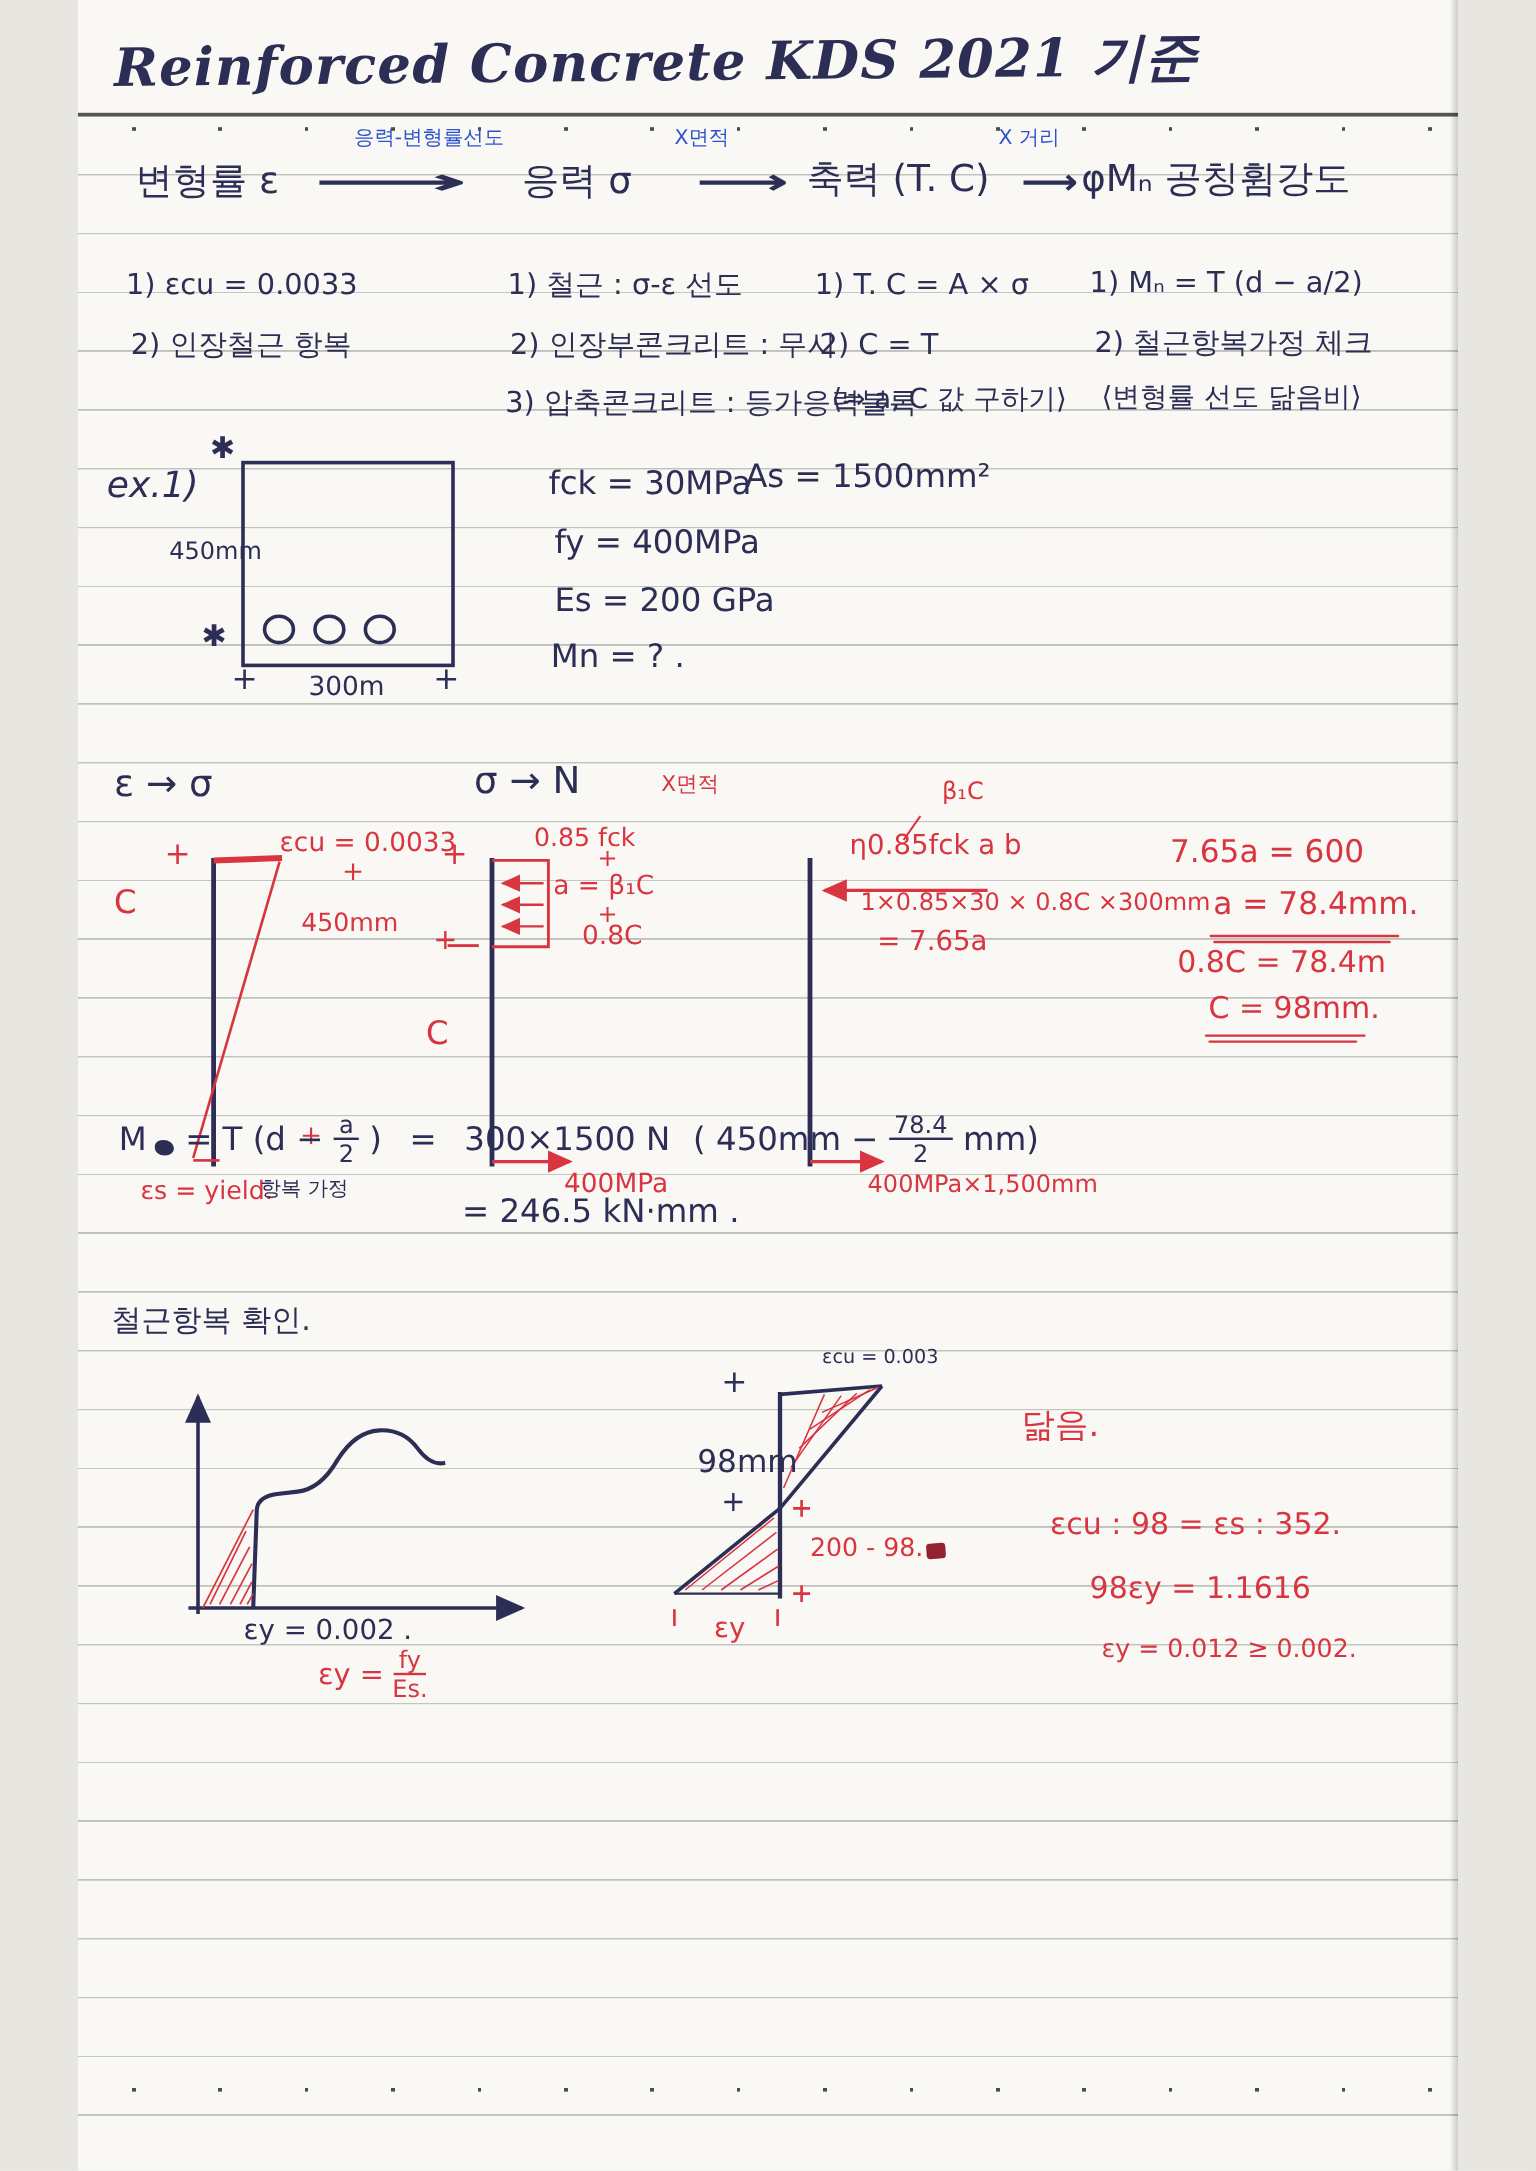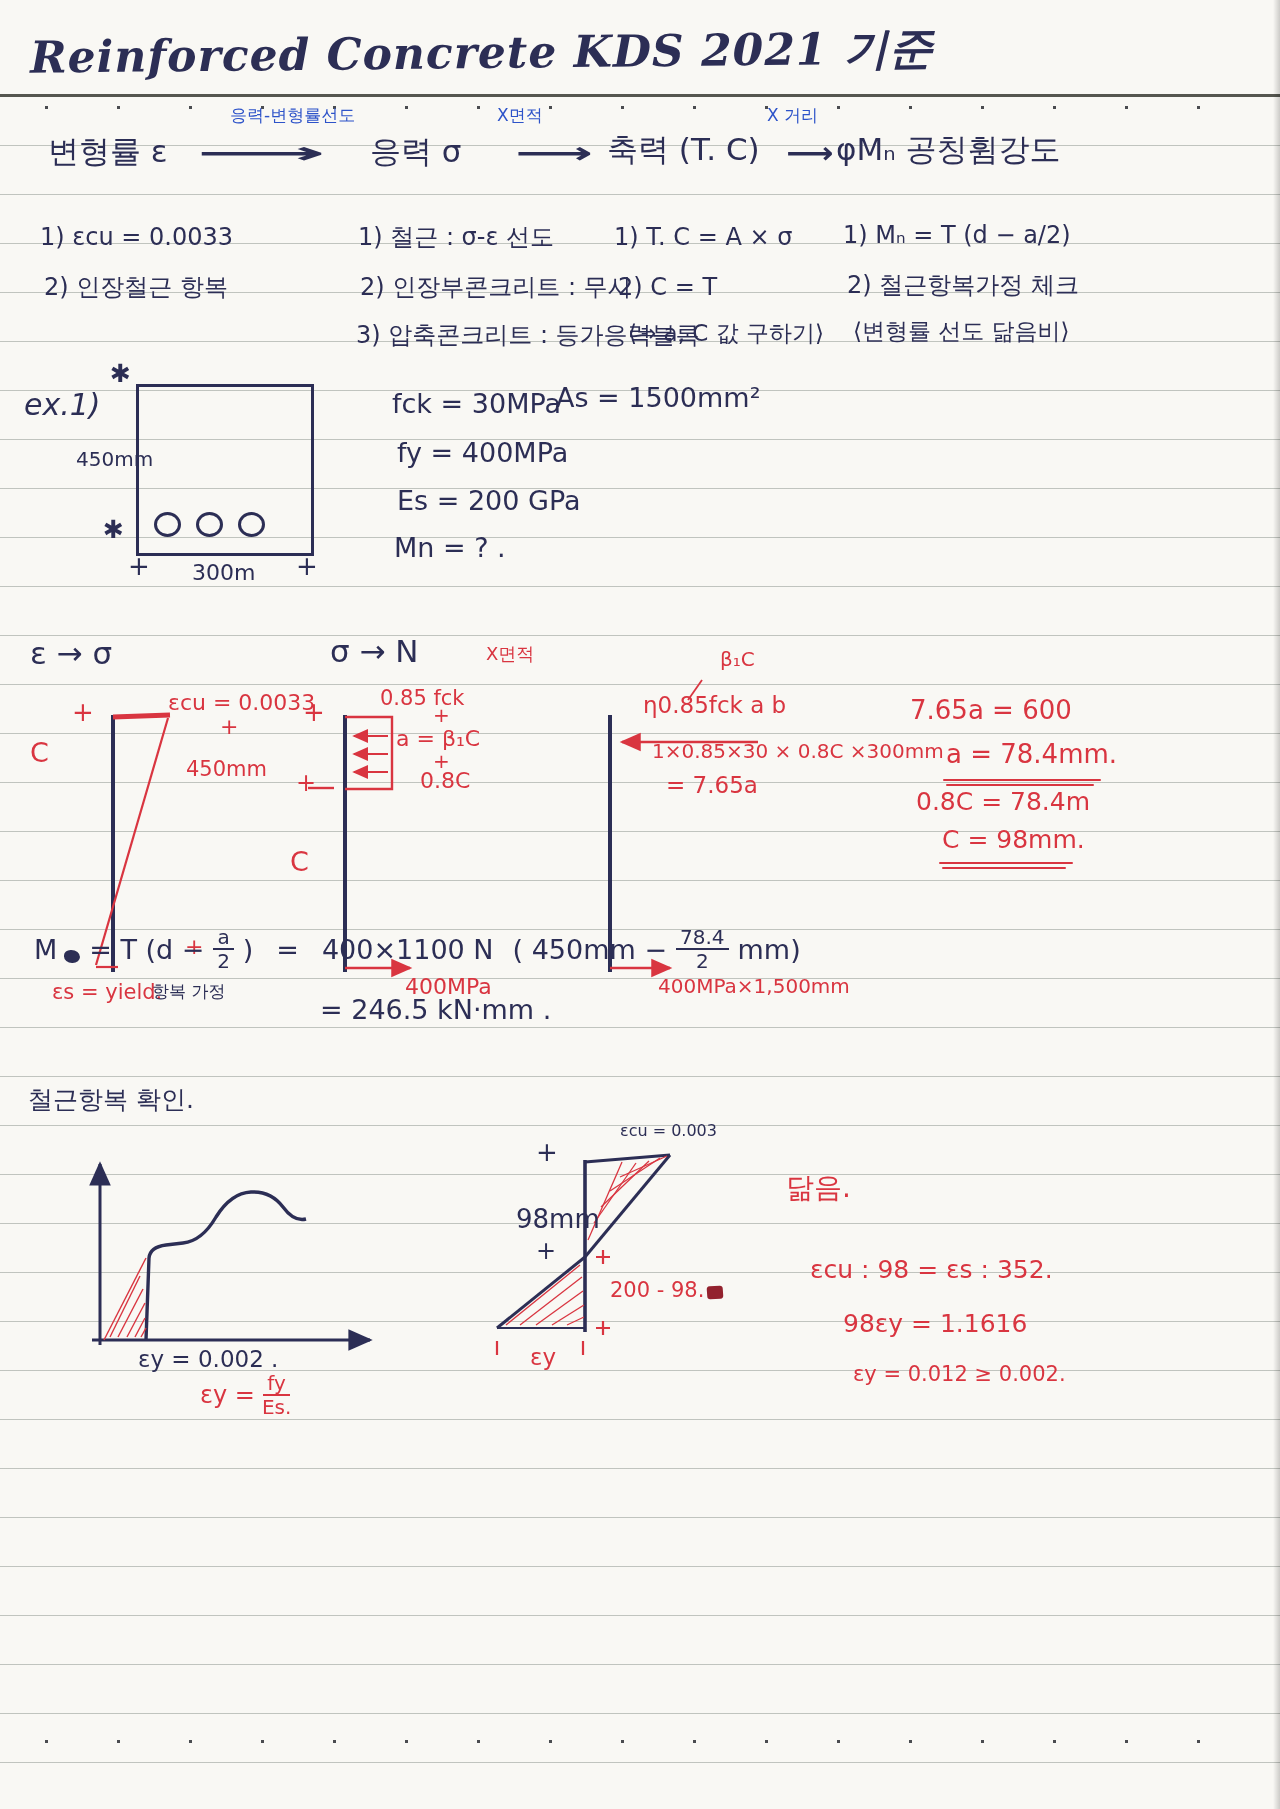--- a/index.html
+++ b/index.html
@@ -1,17 +1,17 @@
 <!DOCTYPE html>
 <html><head>
 <meta charset="utf-8">
 <style>
   html,body{margin:0;padding:0;background:#e8e6e0;}
   .page{
-    position:relative;width:1280px;height:1809px;margin:0 auto;
+    position:relative;width:1150px;height:1809px;margin:0 auto;
     background:#f9f8f4;overflow:hidden;
     font-family:"DejaVu Sans",sans-serif;
   }
   .page::after{content:"";position:absolute;right:0;top:0;width:7px;height:100%;
     background:linear-gradient(to left,rgba(0,0,0,.18),rgba(0,0,0,0));}
   .ruling{position:absolute;left:0;top:96px;width:100%;height:1670px;pointer-events:none;
     background:repeating-linear-gradient(to bottom,#9aa09b 0px,#aab0a8 1px,transparent 1.5px,transparent 49px);
     opacity:.65;}
   .topline{position:absolute;left:0;top:94px;width:100%;height:2.5px;background:#55564f;}
   .dotrow{position:absolute;left:45px;width:1195px;height:3px;
@@ -162,21 +162,21 @@
   <div class="momrow navy hw" style="left:34px;top:926px;font-size:27px">
     <span>M</span>
       <span class="blob"></span>
     <span>= T (d −</span>
     <span class="frac" style="font-size:20px">
         <span>a</span>
         <span>2</span>
       </span>
     <span>)</span>
     <span style="margin-left:14px">=</span>
-    <span style="margin-left:14px">400×1100 N</span>
+    <span style="margin-left:14px">300×1500 N</span>
     <span style="margin-left:10px">( 450mm −</span>
     <span class="frac" style="font-size:20px">
         <span>78.4</span>
         <span>2</span>
       </span>
     <span>mm)</span>
   </div>
   <span class="lbl navy hw" style="left:320px;top:994px;font-size:27px">=  246.5 kN·mm .</span>
 
   <span class="lbl navy hw" style="left:28px;top:1086px;font-size:25px">철근항복 확인.</span>

